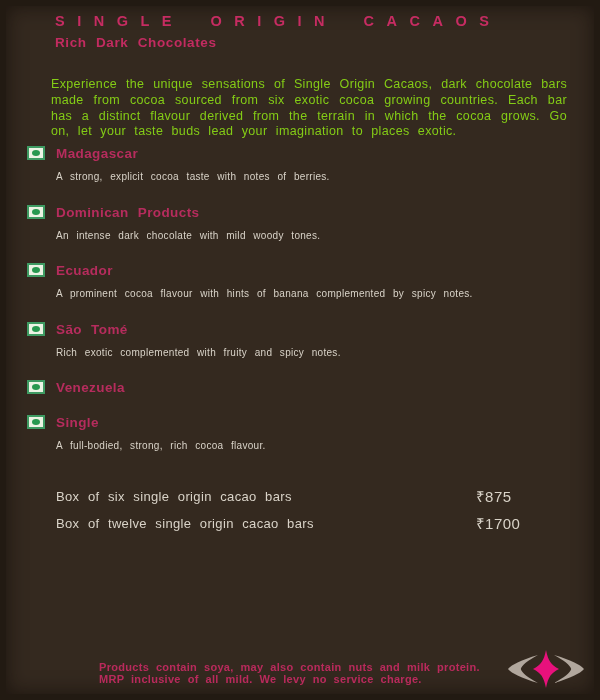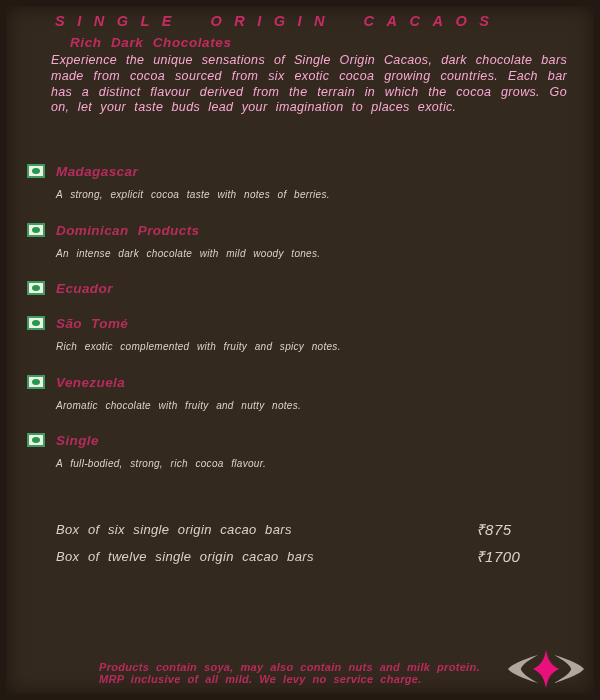--- a/index.html
+++ b/index.html
@@ -6,65 +6,64 @@
   html, body { background: #181210; }
   body { font-family: "Liberation Sans", sans-serif; }
 
   .page {
     position: relative;
     width: 600px;
     height: 700px;
     background: #34291f;
     overflow: hidden;
     box-shadow: inset 0 0 0 6px #221a12, inset 0 0 18px 8px rgba(14,9,5,0.55);
-    font-style: italic;
   }
 
   
   .title {
     position: absolute;
     left: 55px;
     top: 13px;
     font-size: 14.5px;
     font-weight: bold;
     color: #c62c62;
     letter-spacing: 12.5px;
     word-spacing: 10px;
     white-space: nowrap;
   }
   .subtitle {
     position: absolute;
-    left: 70px;
+    left: 55px;
     top: 35px;
     font-size: 13.5px;
     font-weight: bold;
     color: #c22b60;
     letter-spacing: 0.6px;
     word-spacing: 5px;
   }
 
   
   .intro {
     position: absolute;
     left: 51px;
-    top: 53px;
+    top: 77px;
     width: 516px;
     font-size: 12.5px;
     line-height: 15.8px;
-    color: #f9a8d4;
+    color: #84cc16;
     letter-spacing: 0.35px;
     word-spacing: 4.5px;
     text-align: justify;
   }
 
   
   .items {
     position: absolute;
     left: 56px;
-    top: 164px;
+    top: 146px;
     width: 430px;
   }
   .menu-item { position: relative; margin-bottom: 20px; }
   .menu-item .item-name {
     font-size: 13.5px;
     font-weight: bold;
     line-height: 15px;
     color: #b62c5d;
     letter-spacing: 0.4px;
     word-spacing: 5px;
@@ -93,21 +92,21 @@
     width: 8px;
     height: 6px;
     border-radius: 50%;
     background: #27984f;
   }
 
   
   .prices {
     position: absolute;
     left: 56px;
-    top: 522px;
+    top: 489px;
     width: 500px;
   }
   .price-row { display: flex; margin-bottom: 11px; }
   .price-label {
     width: 420px;
     font-size: 13px;
     line-height: 16px;
     color: #d9d3c8;
     letter-spacing: 0.35px;
     word-spacing: 4.5px;
@@ -167,36 +166,36 @@
         </span>
       <div class="item-name">Dominican Products</div>
       <div class="item-desc">An intense dark chocolate with mild woody tones.</div>
     </div>
 
     <div class="menu-item">
       <span class="veg-badge">
           <span class="veg-dot"></span>
         </span>
       <div class="item-name">Ecuador</div>
+      <div class="item-desc">A prominent cocoa flavour with hints of banana complemented by spicy notes.</div>
     </div>
 
     <div class="menu-item">
       <span class="veg-badge">
           <span class="veg-dot"></span>
         </span>
       <div class="item-name">São Tomé</div>
       <div class="item-desc">Rich exotic complemented with fruity and spicy notes.</div>
     </div>
 
     <div class="menu-item">
       <span class="veg-badge">
           <span class="veg-dot"></span>
         </span>
       <div class="item-name">Venezuela</div>
-      <div class="item-desc">Aromatic chocolate with fruity and nutty notes.</div>
     </div>
 
     <div class="menu-item">
       <span class="veg-badge">
           <span class="veg-dot"></span>
         </span>
       <div class="item-name">Single</div>
       <div class="item-desc">A full-bodied, strong, rich cocoa flavour.</div>
     </div>
 

